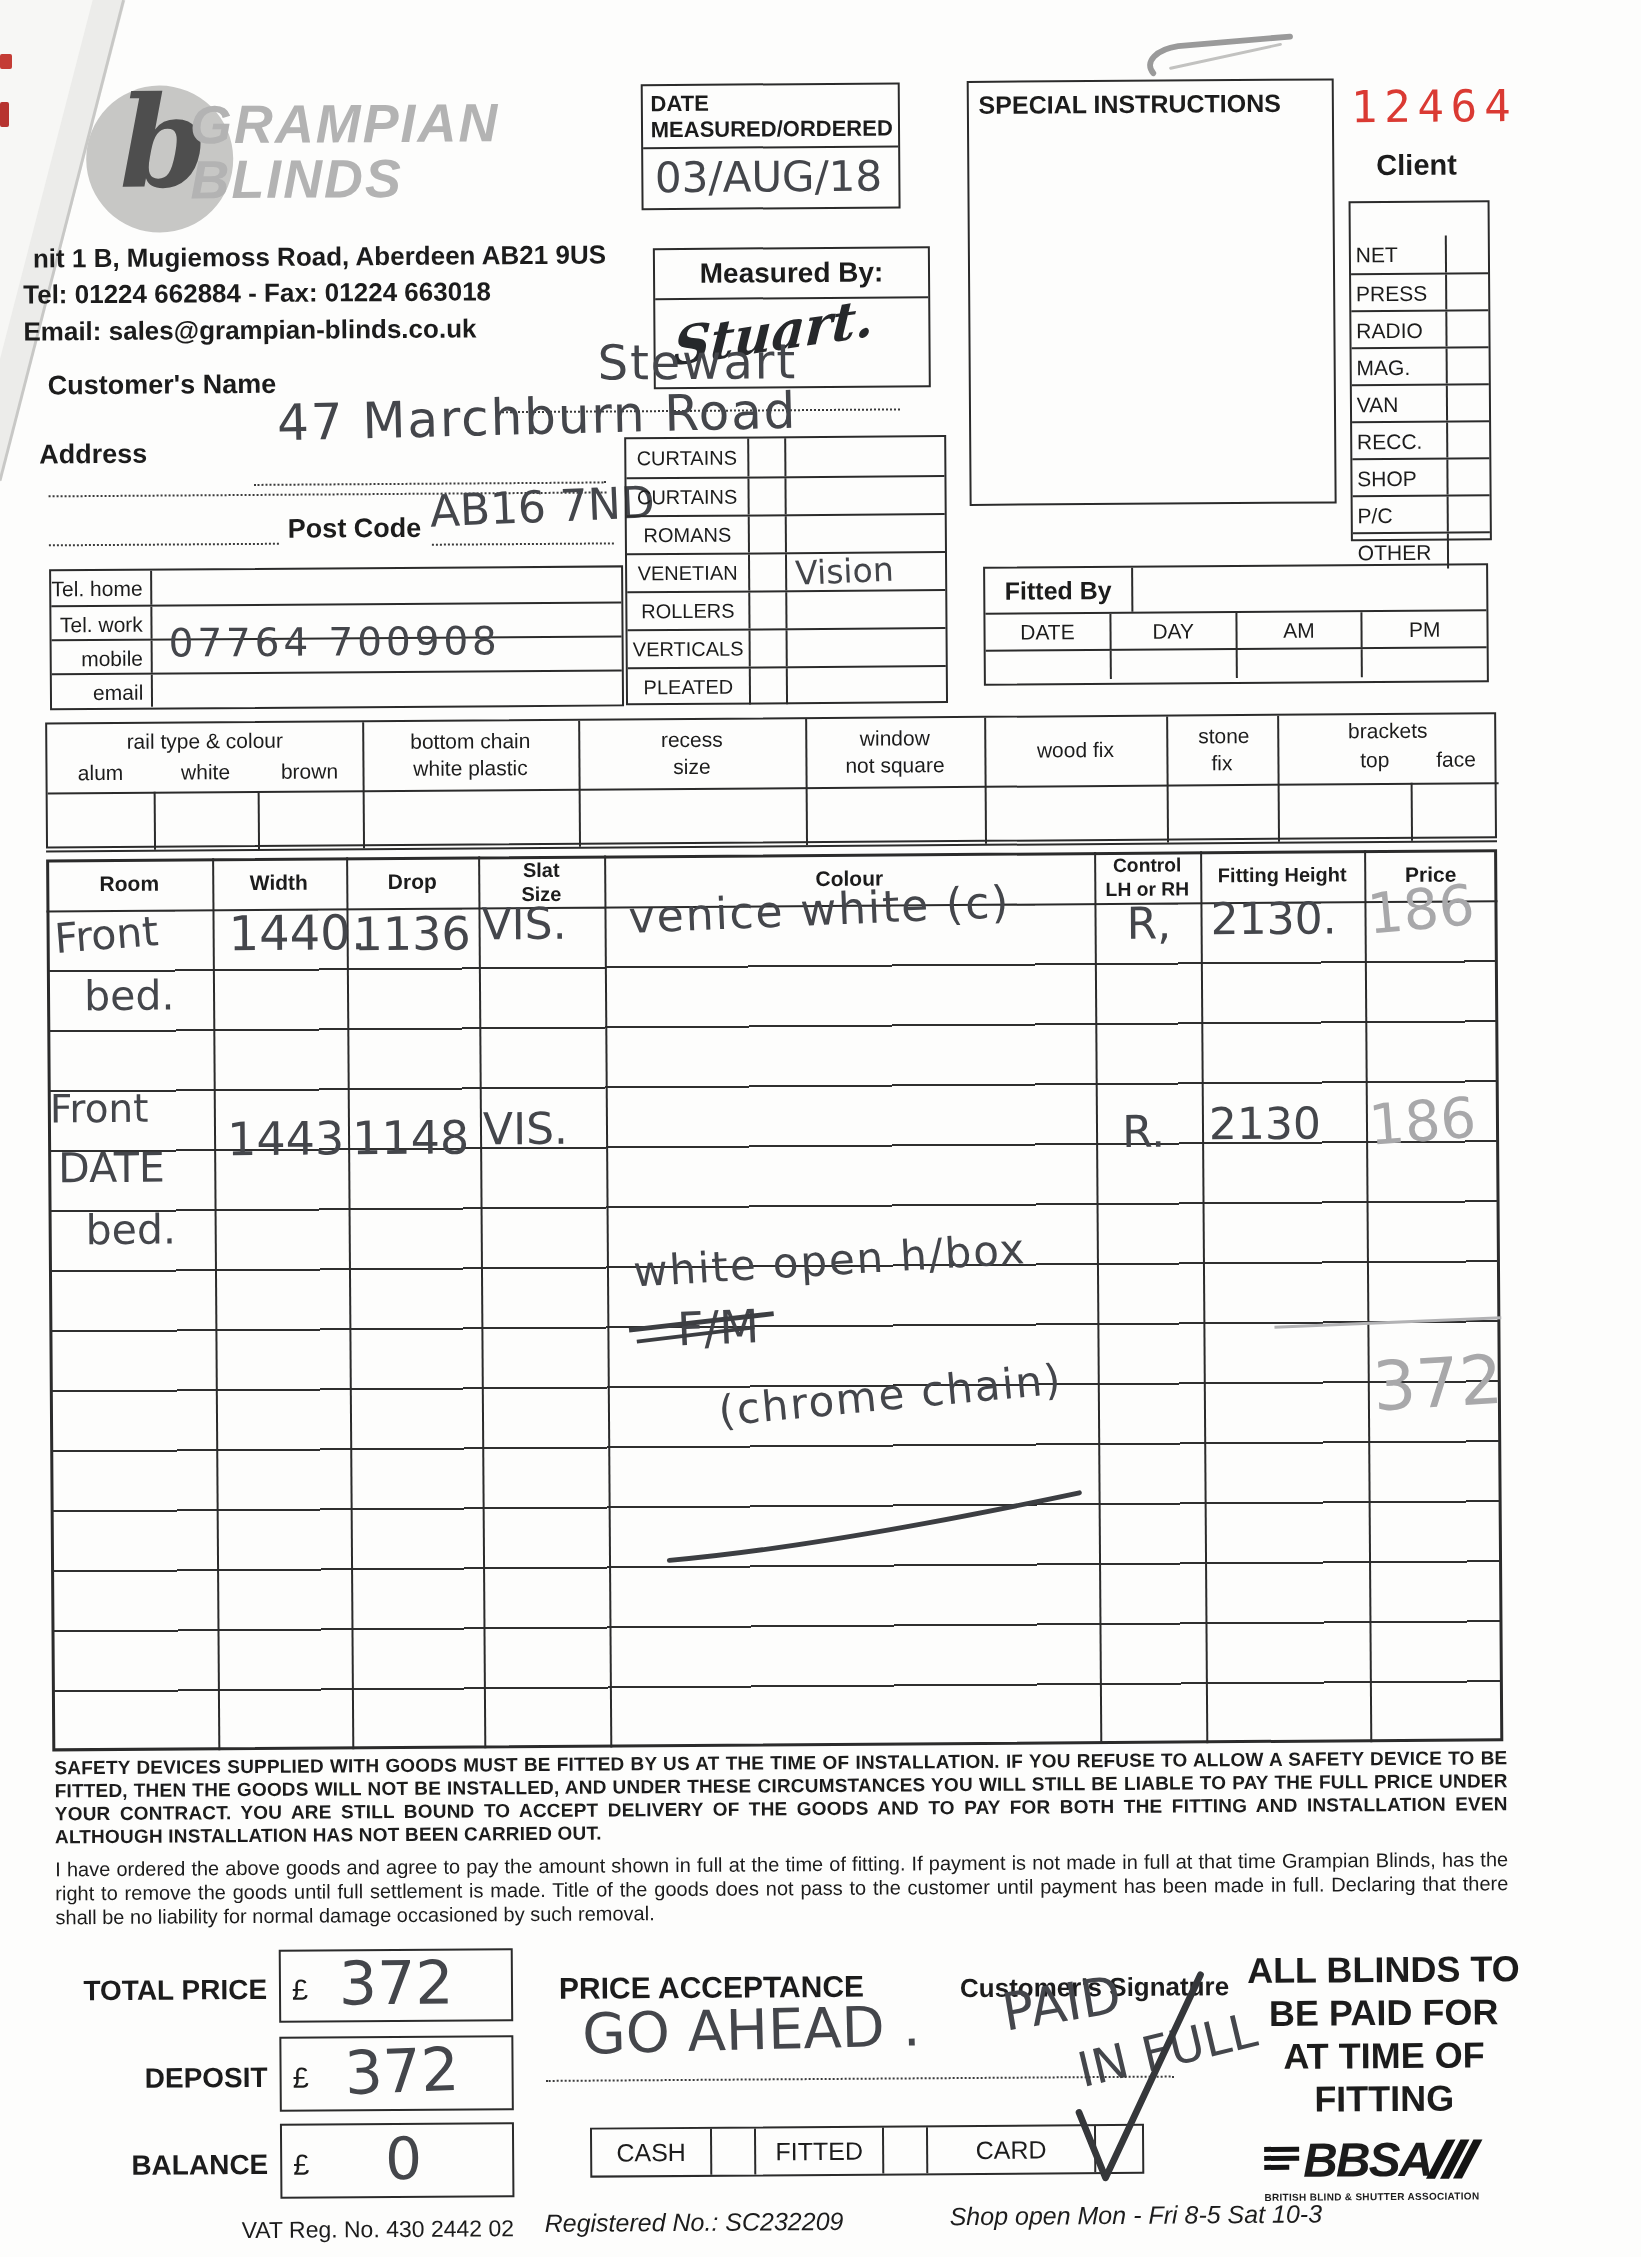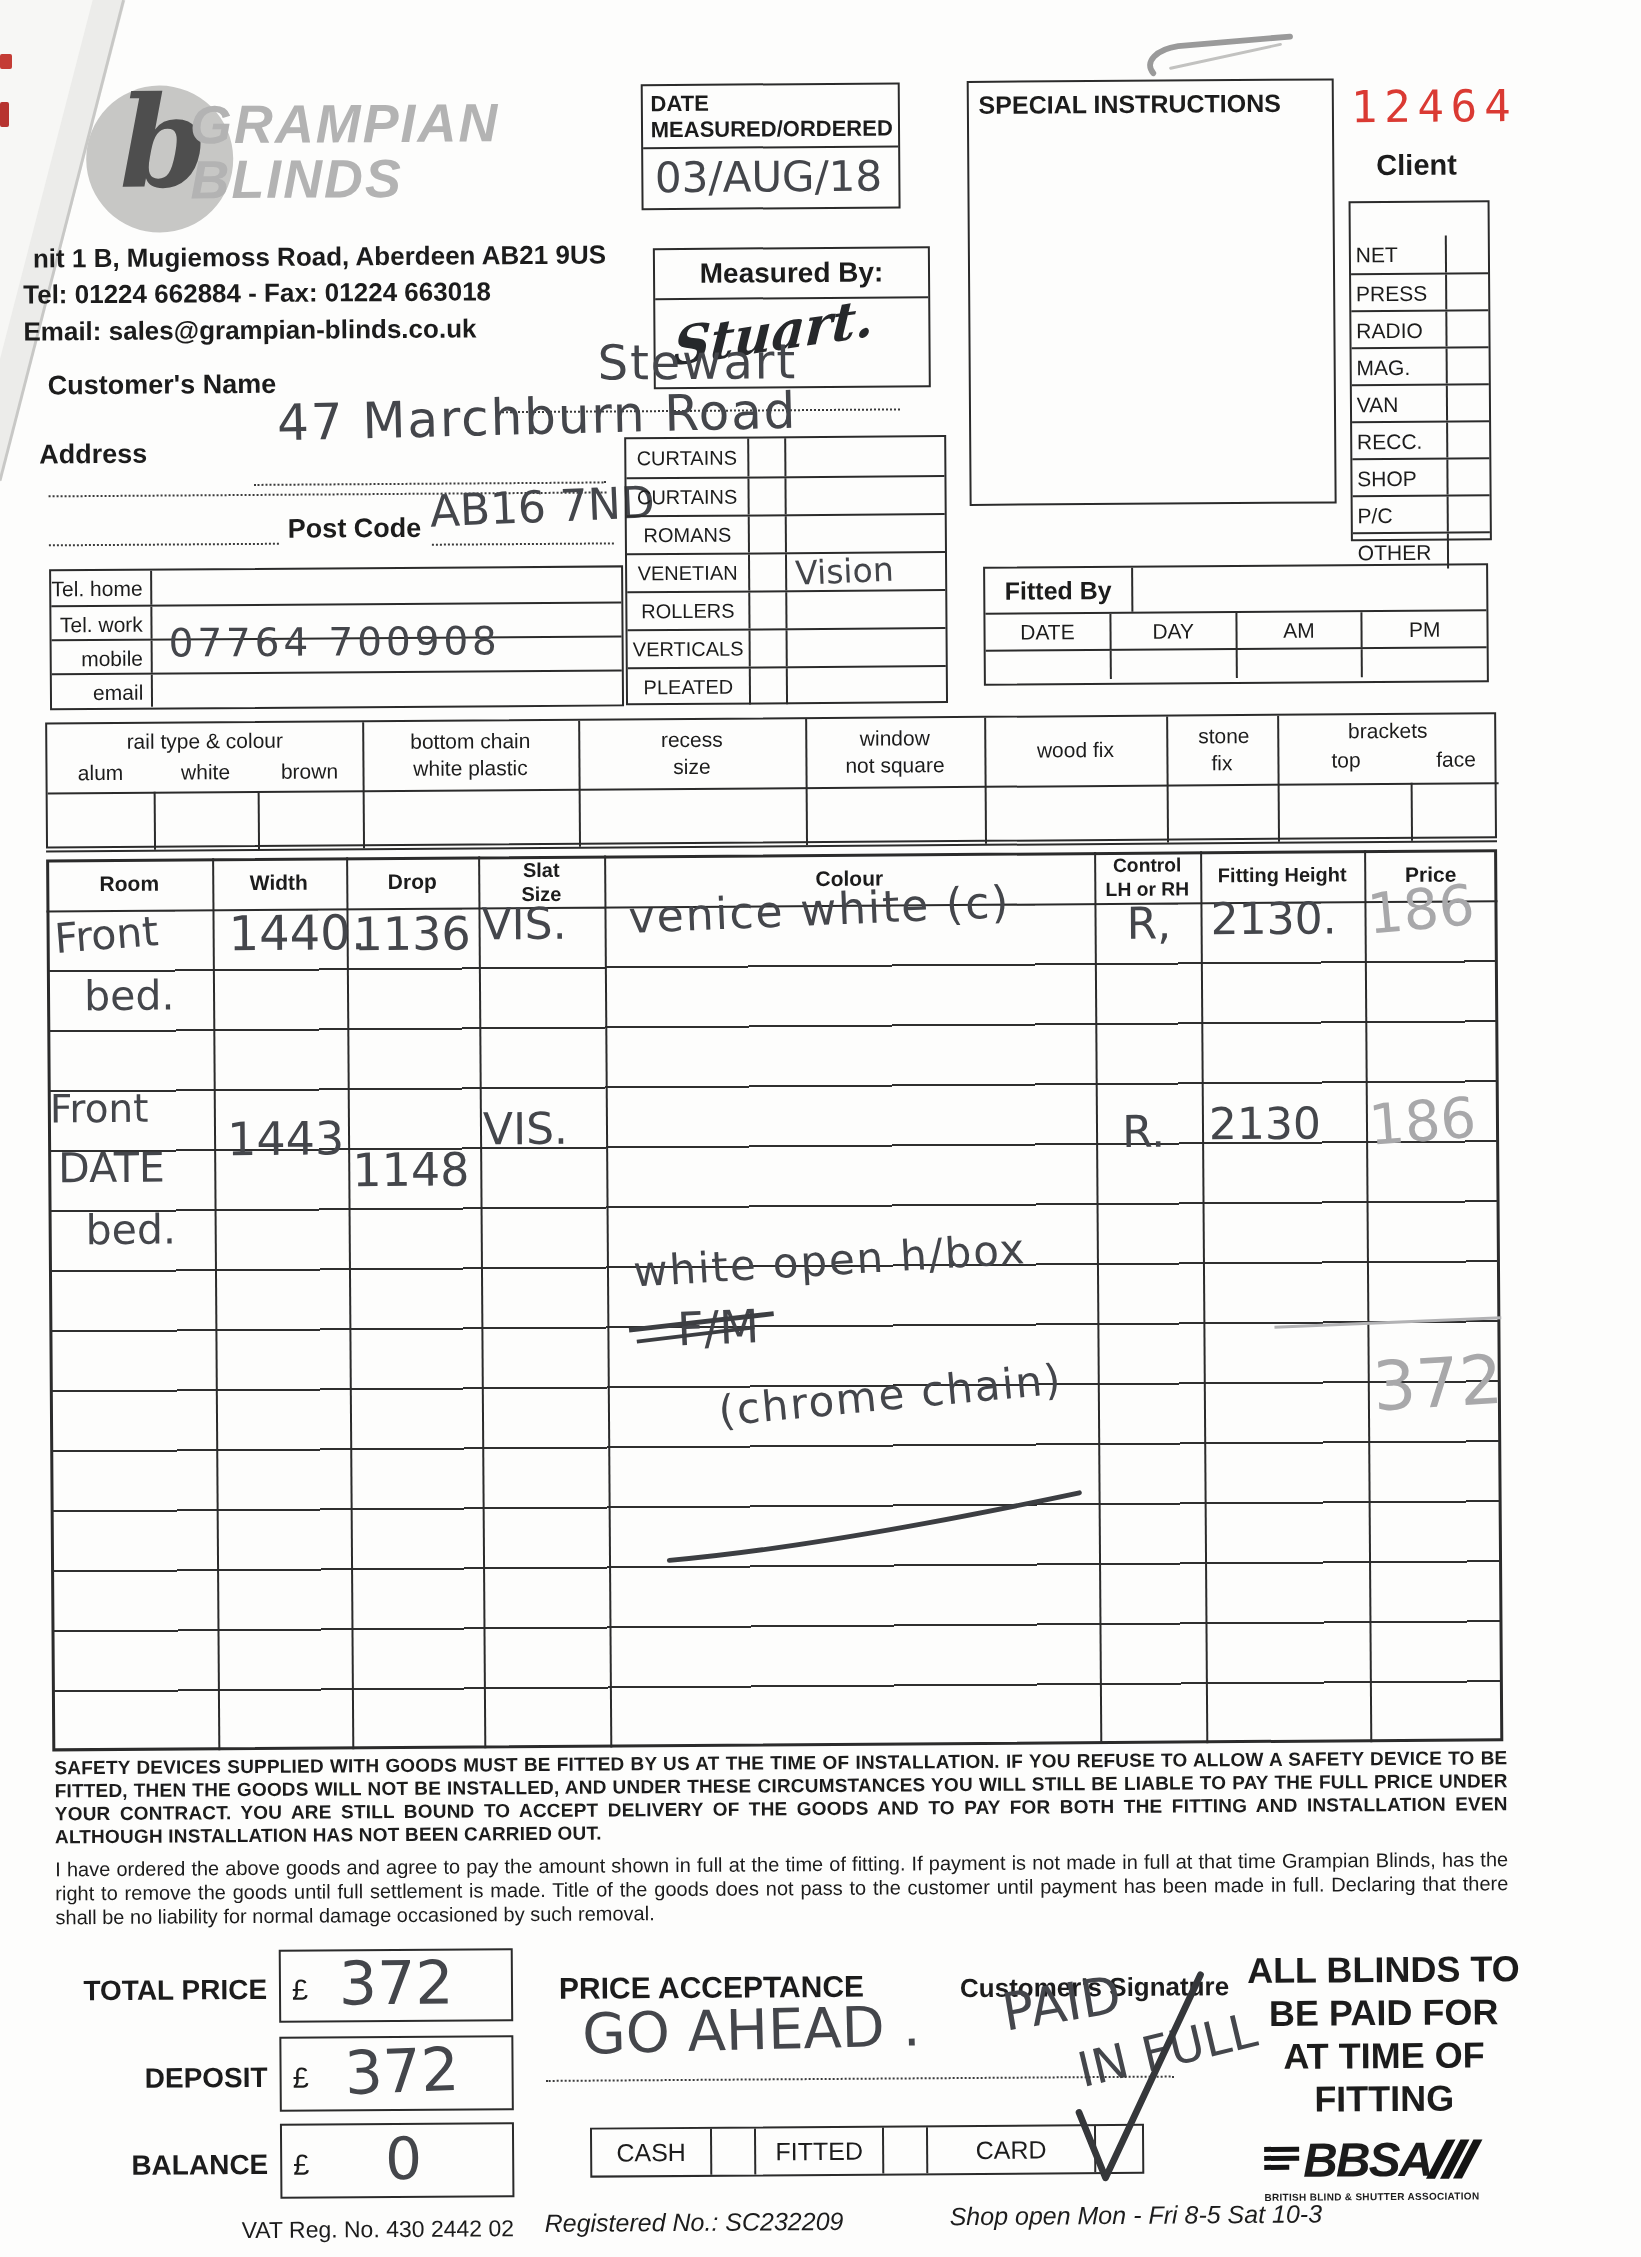--- a/index.html
+++ b/index.html
@@ -235,21 +235,21 @@
       <div class="abs small-label" style="left:315px;top:7.7px;width:216px;text-align:center;">bottom chain</div>
       <div class="abs small-label" style="left:315px;top:35px;width:216px;text-align:center;">white plastic</div>
       <div class="abs small-label" style="left:531px;top:7.7px;width:227px;text-align:center;">recess</div>
       <div class="abs small-label" style="left:531px;top:35px;width:227px;text-align:center;">size</div>
       <div class="abs small-label" style="left:758px;top:7.7px;width:179px;text-align:center;">window</div>
       <div class="abs small-label" style="left:758px;top:35px;width:179px;text-align:center;">not square</div>
       <div class="abs small-label" style="left:937px;top:21px;width:182px;text-align:center;">wood fix</div>
       <div class="abs small-label" style="left:1119px;top:7.7px;width:115px;text-align:center;">stone</div>
       <div class="abs small-label" style="left:1119px;top:35px;width:111px;text-align:center;">fix</div>
       <div class="abs small-label" style="left:1230px;top:3.9px;width:221px;text-align:center;">brackets</div>
-      <div class="abs small-label" style="left:1255px;top:33px;width:87px;text-align:center;">top</div>
+      <div class="abs small-label" style="left:1255px;top:33px;width:87px;text-align:right;">top</div>
       <div class="abs small-label" style="left:1366px;top:33px;width:85px;text-align:center;">face</div>
     </div>
 
     <div class="hline" style="left:48px;top:845px;width:1451px;"></div>
     <div class="abs box" style="left:48px;top:854px;width:1451px;height:892px;border-width:3.4px;"></div>
     <div class="hline" style="left:48px;top:905px;width:1451px;"></div>
 
     <div class="abs" style="left:50px;top:907px;width:1447px;height:838px;background:repeating-linear-gradient(to bottom, transparent 0 58px, #2f2f2f 58px 60px);"></div>
 
     <div class="vline" style="left:214px;top:854px;height:892px;"></div>
@@ -278,21 +278,21 @@
     <span class="hw abs" style="left:483px;top:896px;font-size:44px;">VIS.</span>
     <span class="hw abs" style="left:630px;top:884px;font-size:44px;letter-spacing:1.9px;transform:rotate(-2deg);">venice  white  (c)</span>
     <span class="hw abs" style="left:1128px;top:900px;font-size:44px;">R,</span>
     <span class="hw abs" style="left:1212px;top:896px;font-size:44px;">2130.</span>
     <span class="hw abs pencil" style="left:1369px;top:881px;font-size:56px;transform:rotate(-5deg);">186</span>
 
     <span class="hw abs" style="left:50px;top:1081px;font-size:39px;">Front</span>
     <span class="hw abs" style="left:58px;top:1139px;font-size:41px;">DATE</span>
     <span class="hw abs" style="left:85px;top:1201px;font-size:41px;">bed.</span>
     <span class="hw abs" style="left:227px;top:1108px;font-size:46px;">1443</span>
-    <span class="hw abs" style="left:352px;top:1108px;font-size:46px;margin-top:32px;">1148</span>
+    <span class="hw abs" style="left:352px;top:1108px;font-size:46px;">1148</span>
     <span class="hw abs" style="left:483px;top:1101px;font-size:44px;">VIS.</span>
     <span class="hw abs" style="left:1122px;top:1108px;font-size:44px;">R.</span>
     <span class="hw abs" style="left:1209px;top:1101px;font-size:44px;text-align:right;">2130</span>
     <span class="hw abs pencil" style="left:1369px;top:1093px;font-size:56px;transform:rotate(-4deg);">186</span>
 
     <span class="hw abs" style="left:632px;top:1236px;font-size:42px;letter-spacing:1.9px;transform:rotate(-3deg);">white  open  h/box</span>
     <span class="hw abs" style="left:676px;top:1300px;font-size:46px;transform:rotate(-2deg);">F/M</span>
     <svg class="abs" style="left:618px;top:1294px;" width="193" height="58" viewBox="0 0 200 60">
       <line x1="10" y1="36" x2="160" y2="20" stroke="#3c3e42" stroke-width="5"></line>
       <line x1="18" y1="48" x2="140" y2="34" stroke="#3c3e42" stroke-width="4"></line>

